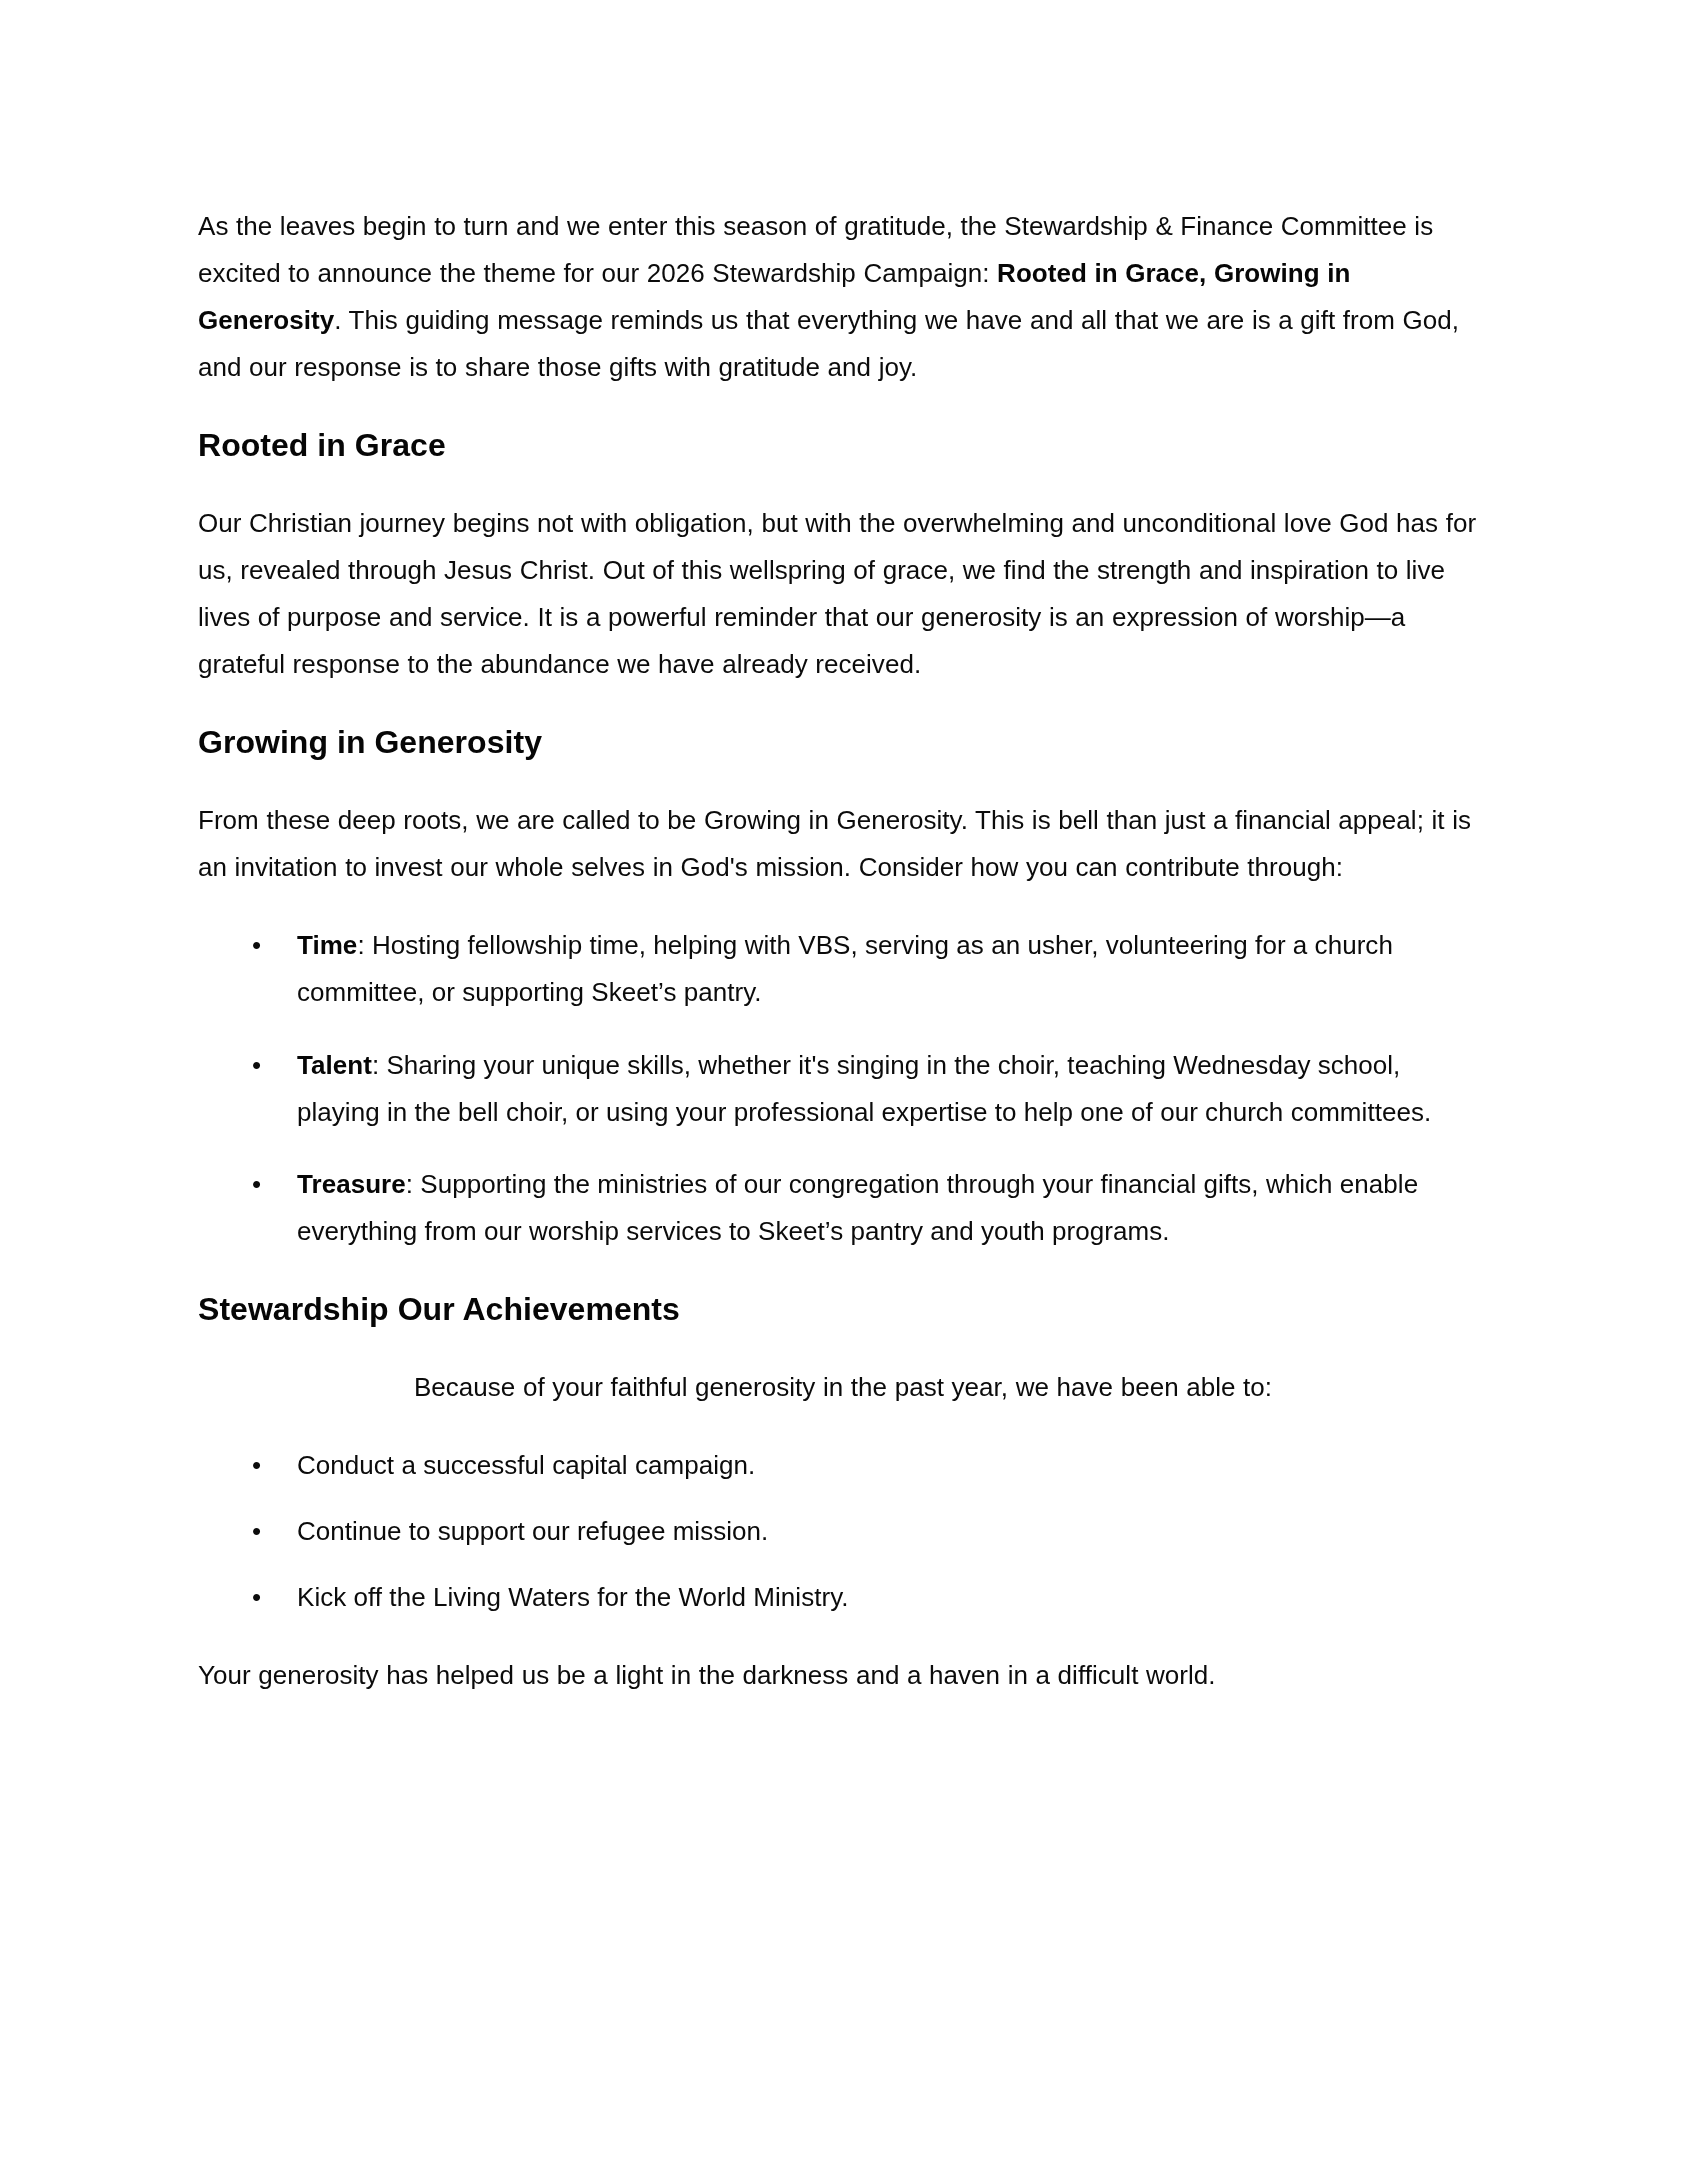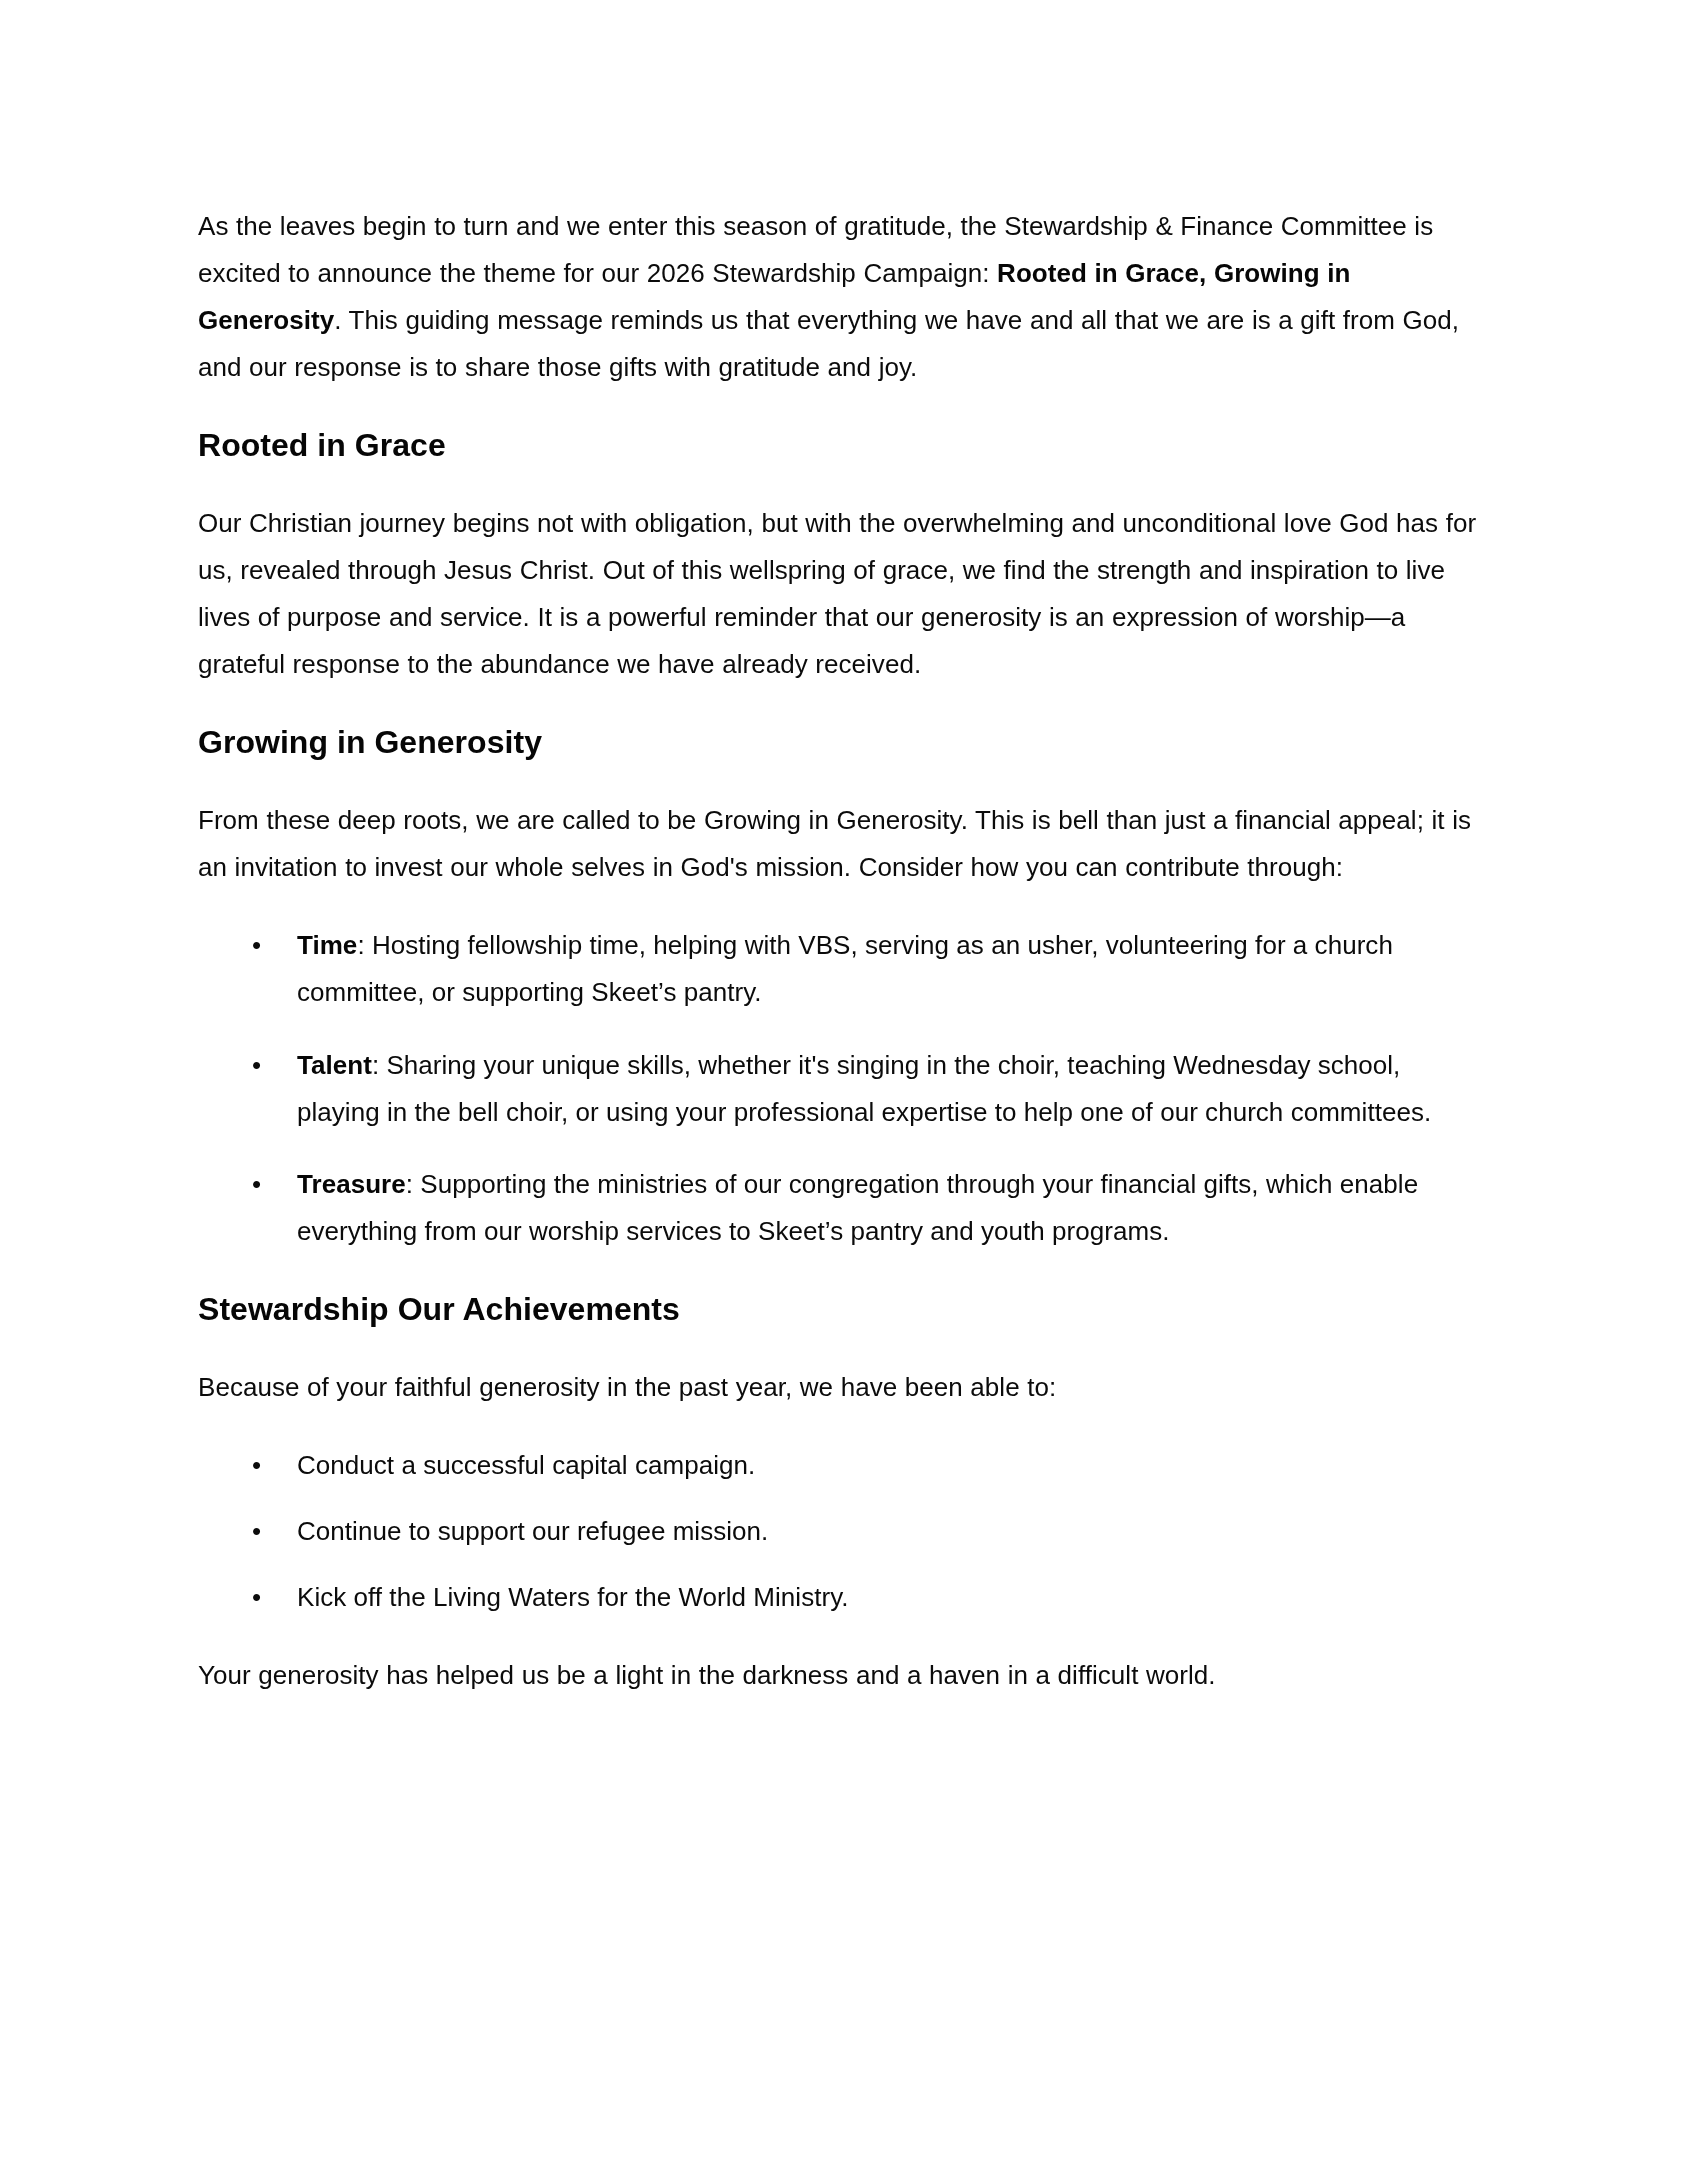--- a/index.html
+++ b/index.html
@@ -70,21 +70,21 @@
     left: 54px;
     top: 0;
     width: 12px;
     line-height: 47px;
     font-size: 26px;
     color: #0b0b0b;
   }
   ul.bullets.spaced li.bullet-item {
     margin-bottom: 19px;
   }
-  .tight { margin-bottom: 29px; }
+  .tight { margin-bottom: 29px; text-align: center; }
 </style>
 </head>
 <body>
 
 <div class="page">
   <div class="doc-body">
 
     <p class="para"><span>As the leaves begin to turn and we enter this season of gratitude, the Stewardship &amp; Finance Committee is excited to announce the theme for our 2026 Stewardship Campaign: </span><strong class="b">Rooted in Grace, Growing in Generosity</strong><span>. This guiding message reminds us that everything we have and all that we are is a gift from God, and our response is to share those gifts with gratitude and joy.</span></p>
 
     <h3 class="heading">Rooted in Grace</h3>

